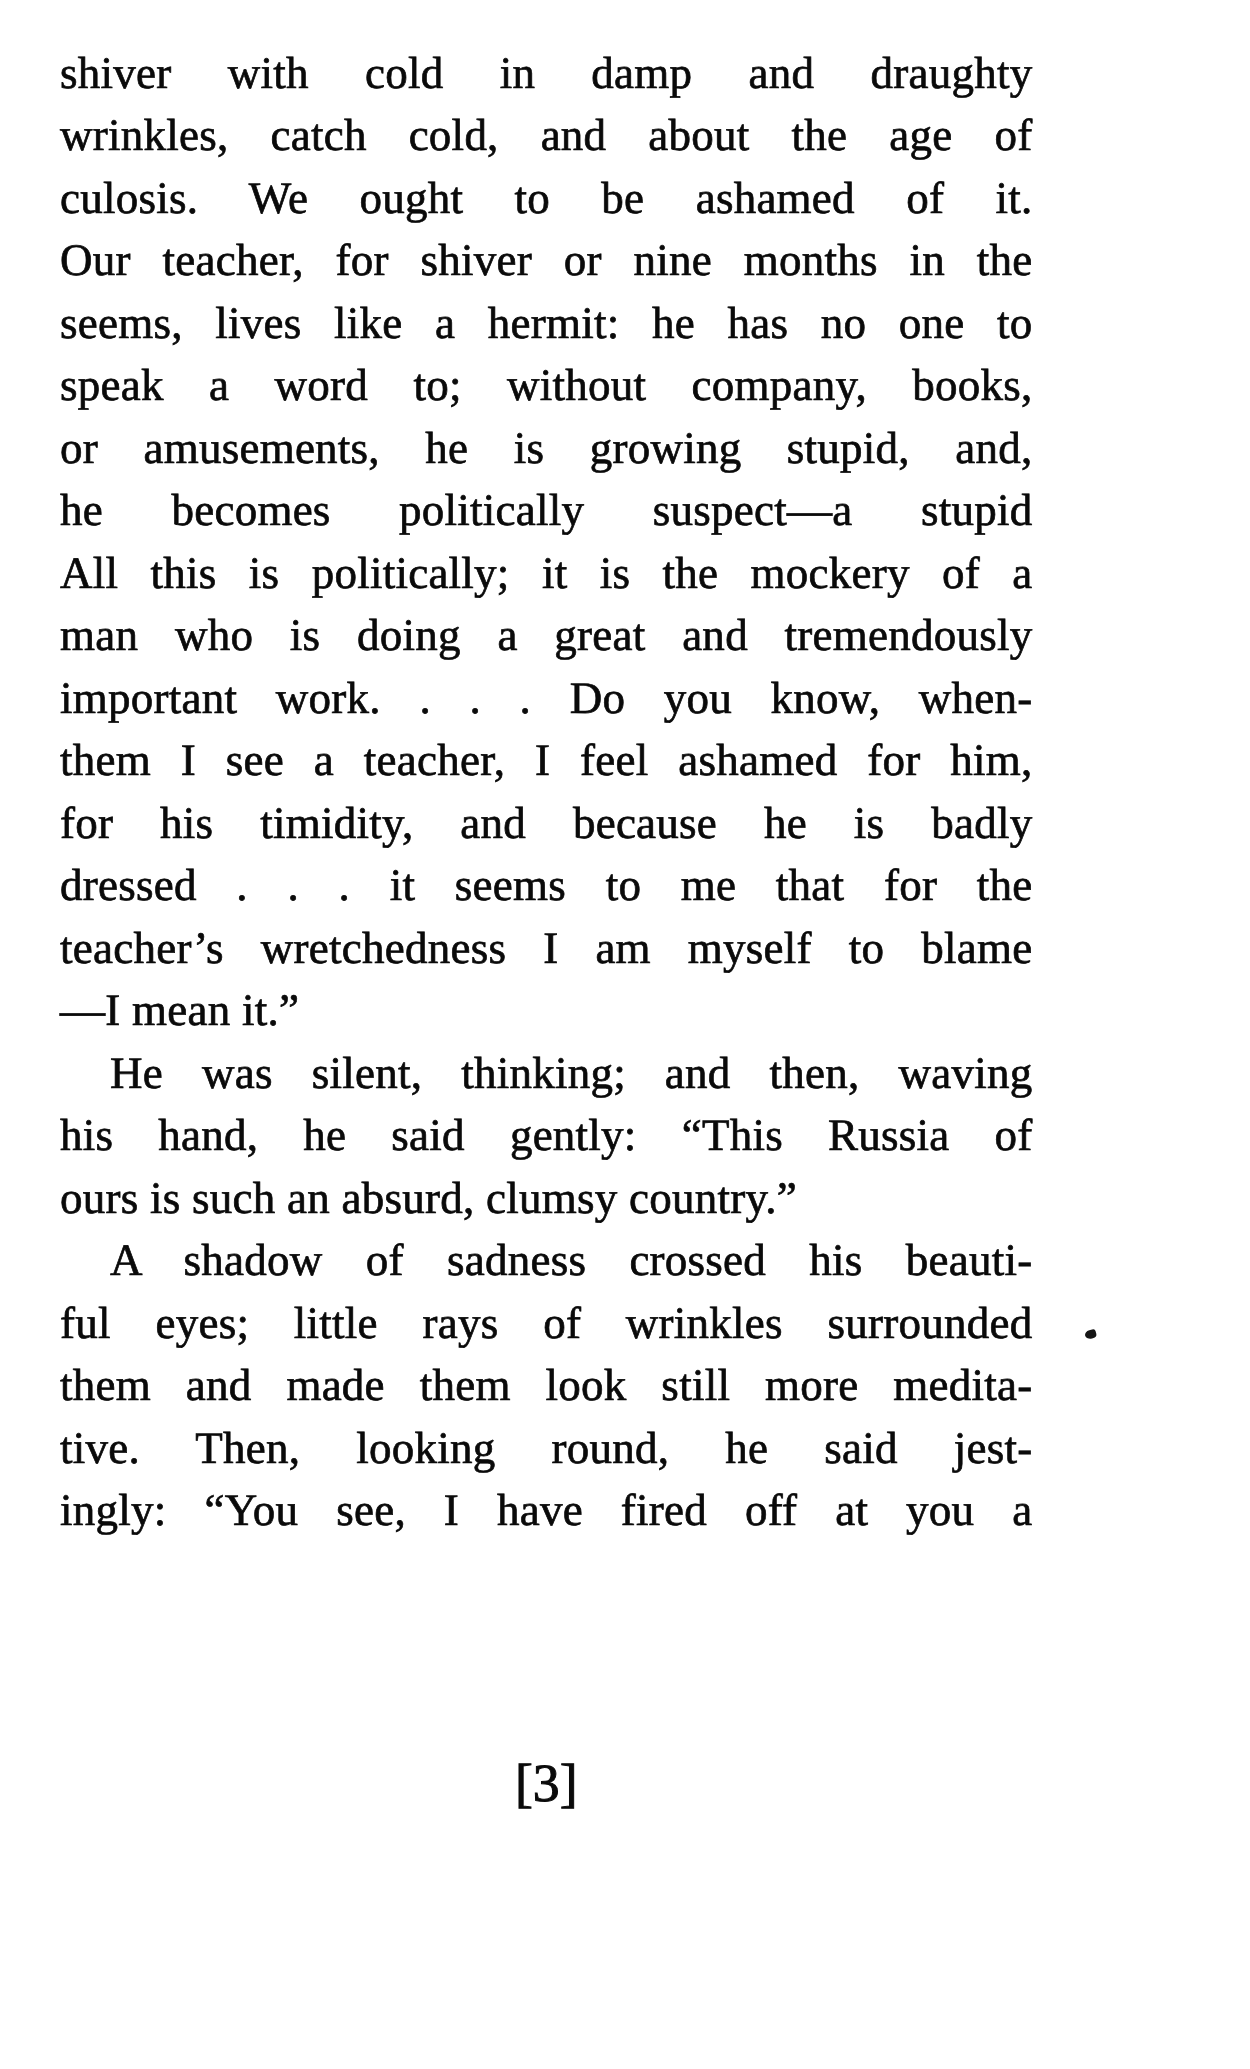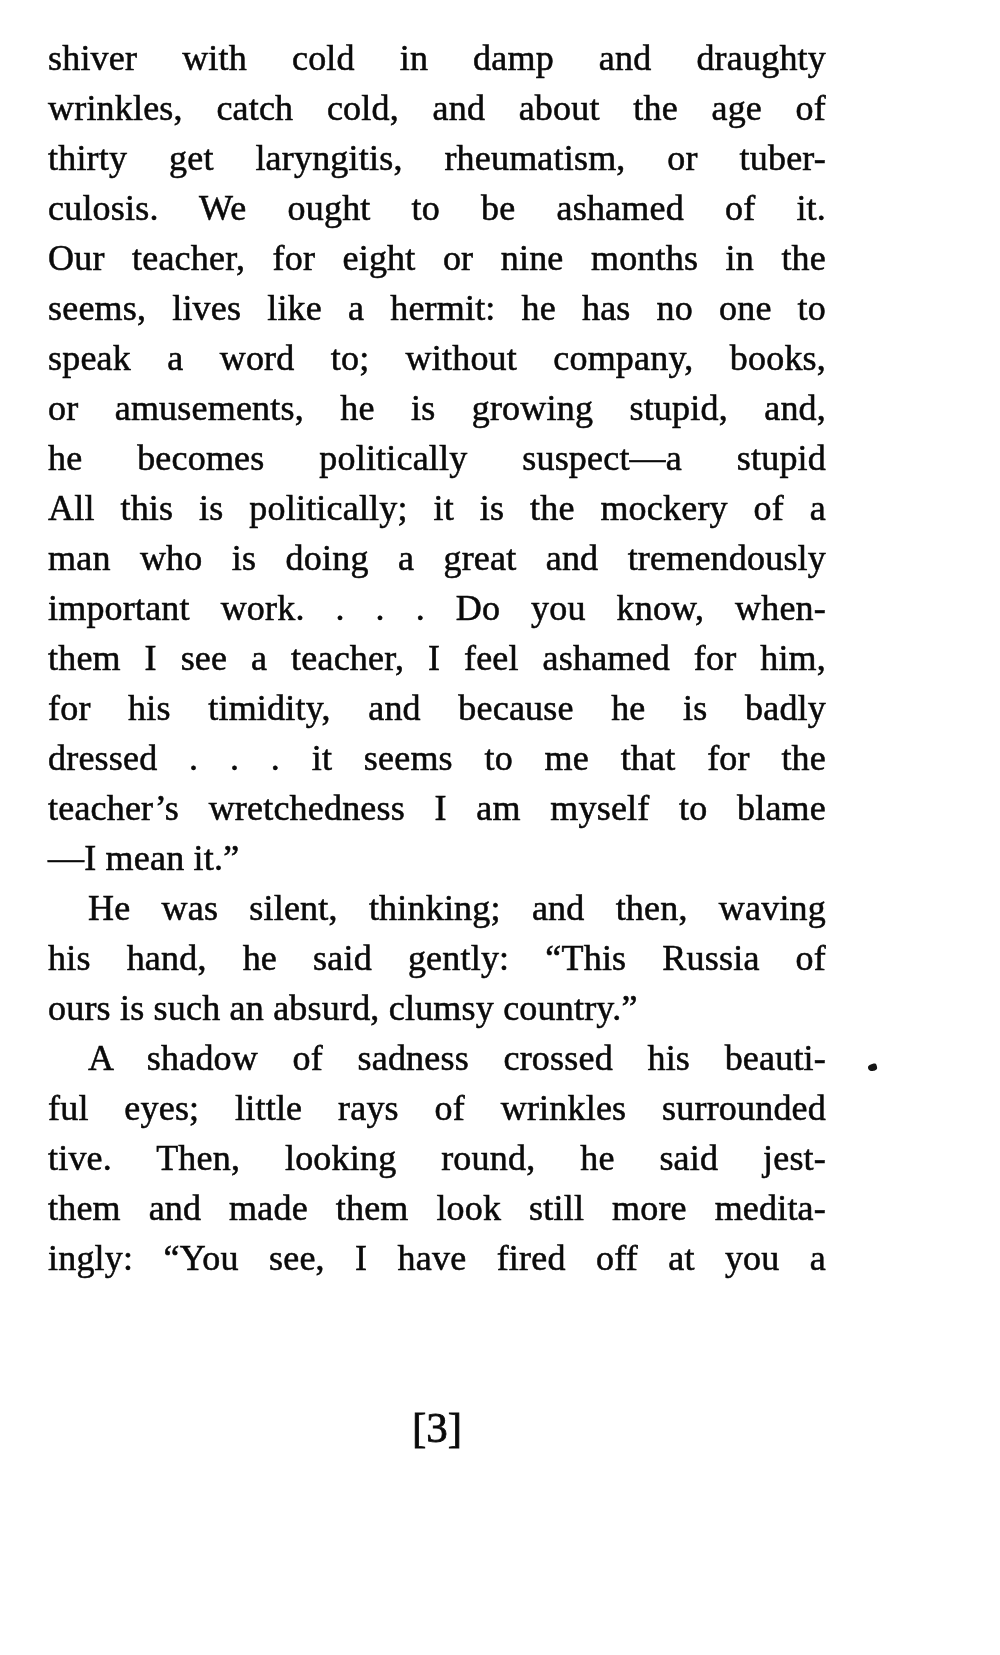--- a/index.html
+++ b/index.html
@@ -67,42 +67,41 @@
   }
 </style>
 </head>
 <body>
 
 <div class="page">
 
   <div class="text-block">
     <div class="line">shiver with cold in damp and draughty</div>
     <div class="line">wrinkles, catch cold, and about the age of</div>
-    <div class="line">thirty get laryngitis, rheumatism, or tuber-</div>
     <div class="line">culosis. We ought to be ashamed of it.</div>
-    <div class="line">Our teacher, for eight or nine months in the</div>
+    <div class="line">Our teacher, for shiver or nine months in the</div>
     <div class="line">seems, lives like a hermit: he has no one to</div>
     <div class="line">speak a word to; without company, books,</div>
     <div class="line">or amusements, he is growing stupid, and,</div>
     <div class="line">he becomes politically suspect—a stupid</div>
     <div class="line">All this is politically; it is the mockery of a</div>
     <div class="line">man who is doing a great and tremendously</div>
     <div class="line">important work. . . . Do you know, when-</div>
     <div class="line">them I see a teacher, I feel ashamed for him,</div>
     <div class="line">for his timidity, and because he is badly</div>
     <div class="line">dressed . . . it seems to me that for the</div>
     <div class="line">teacher’s wretchedness I am myself to blame</div>
     <div class="line end">—I mean it.”</div>
     <div class="line indent">He was silent, thinking; and then, waving</div>
     <div class="line">his hand, he said gently: “This Russia of</div>
     <div class="line end">ours is such an absurd, clumsy country.”</div>
     <div class="line indent">A shadow of sadness crossed his beauti-</div>
     <div class="line">ful eyes; little rays of wrinkles surrounded</div>
+    <div class="line">them and made them look still more medita-</div>
     <div class="line">tive. Then, looking round, he said jest-</div>
-    <div class="line">them and made them look still more medita-</div>
     <div class="line">ingly: “You see, I have fired off at you a</div>
   </div>
 
   <div class="page-number">[3]</div>
 
   <div class="speck speck-a"></div>
   <div class="speck speck-b"></div>
 
 </div>
 

